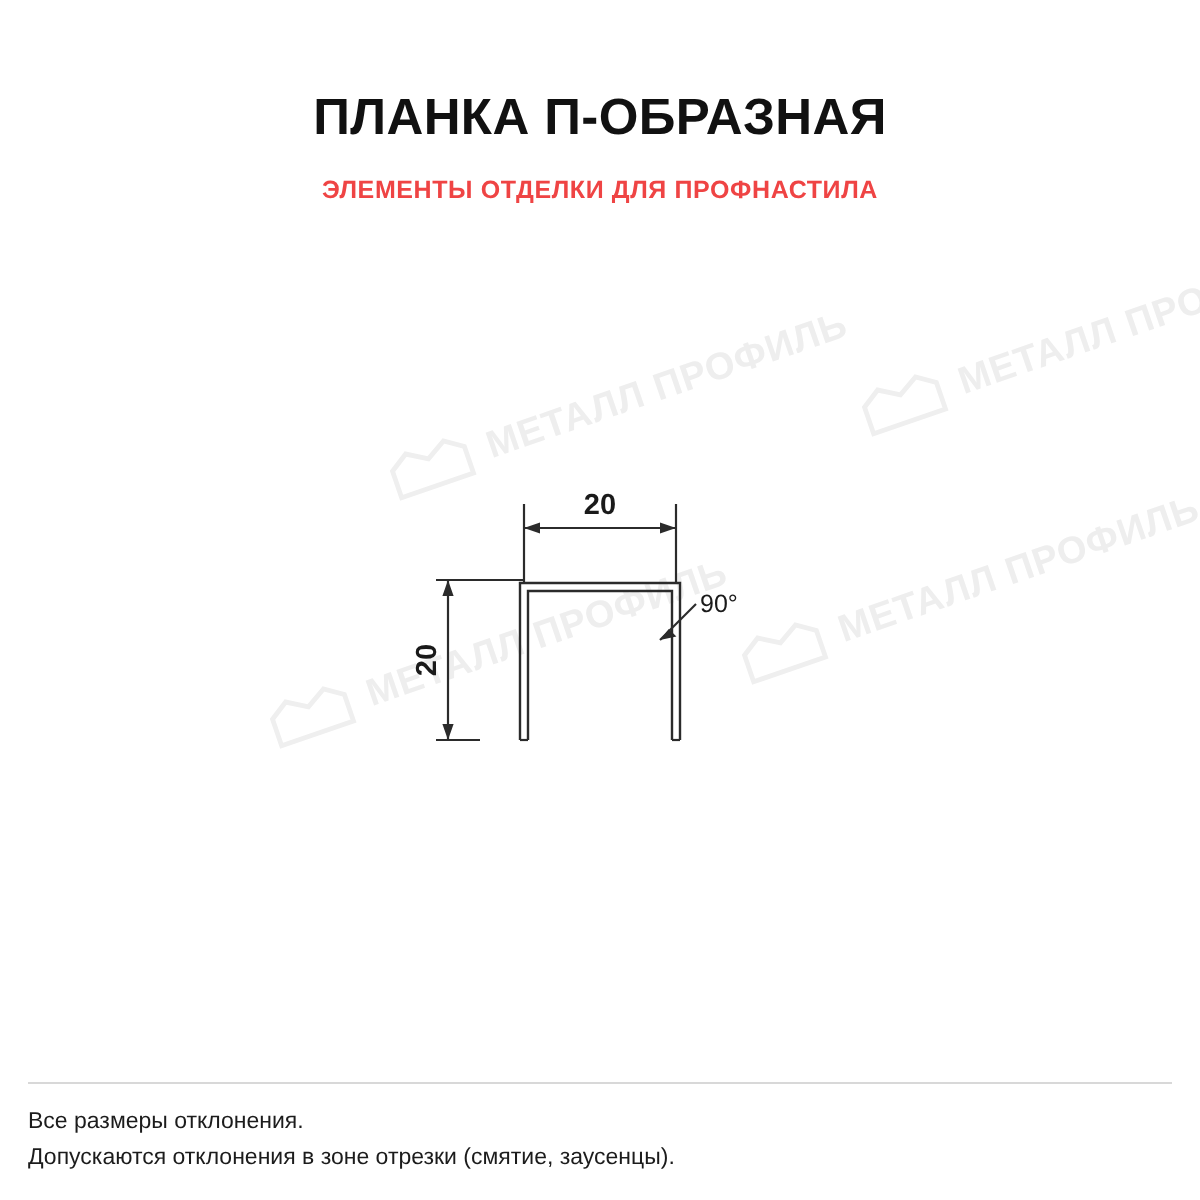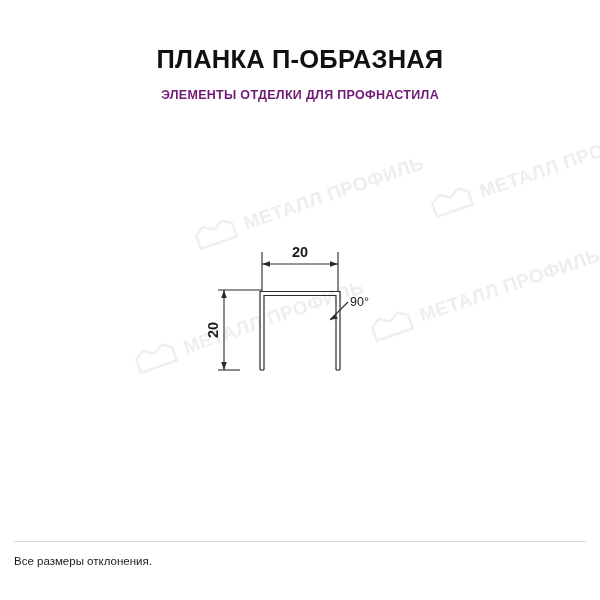--- a/index.html
+++ b/index.html
@@ -43,21 +43,21 @@
     font-size: 25.5px;
     font-weight: bold;
     letter-spacing: 0.2px;
     line-height: 1.18;
     color: #111111;
     margin: 6px 0 0 0;
   }
   .subtitle {
     font-size: 12.5px;
     font-weight: bold;
-    color: #701a75;
+    color: #ef4444;
     letter-spacing: 0.3px;
     margin-top: 14px;
   }
 
   
   .wm {
     position: absolute;
     display: flex;
     align-items: center;
     gap: 9px;
@@ -182,15 +182,16 @@
 
       <text x="300" y="19" text-anchor="middle" font-family="Liberation Sans, sans-serif" font-size="14.5" font-weight="bold" fill="#1a1a1a">20</text>
       <text x="218" y="92" text-anchor="middle" font-family="Liberation Sans, sans-serif" font-size="14.5" font-weight="bold" fill="#1a1a1a" transform="rotate(-90 218 92)">20</text>
       <text x="350" y="68" text-anchor="start" font-family="Liberation Sans, sans-serif" font-size="12.5" fill="#1a1a1a">90°</text>
     </svg>
   </div>
 
   <div class="footer-rule"></div>
   <div class="footer">
     <div>Все размеры отклонения.</div>
+    <div>Допускаются отклонения в зоне отрезки (смятие, заусенцы).</div>
   </div>
 
 </div>
 
 </body></html>

